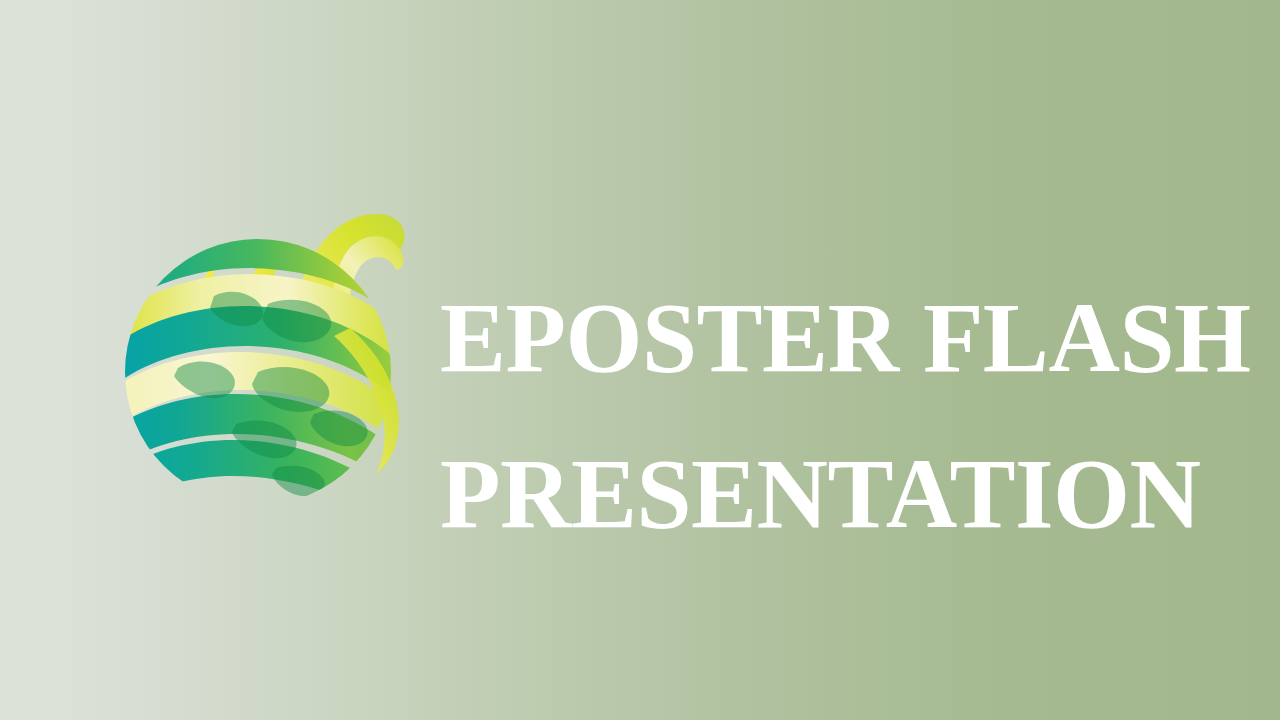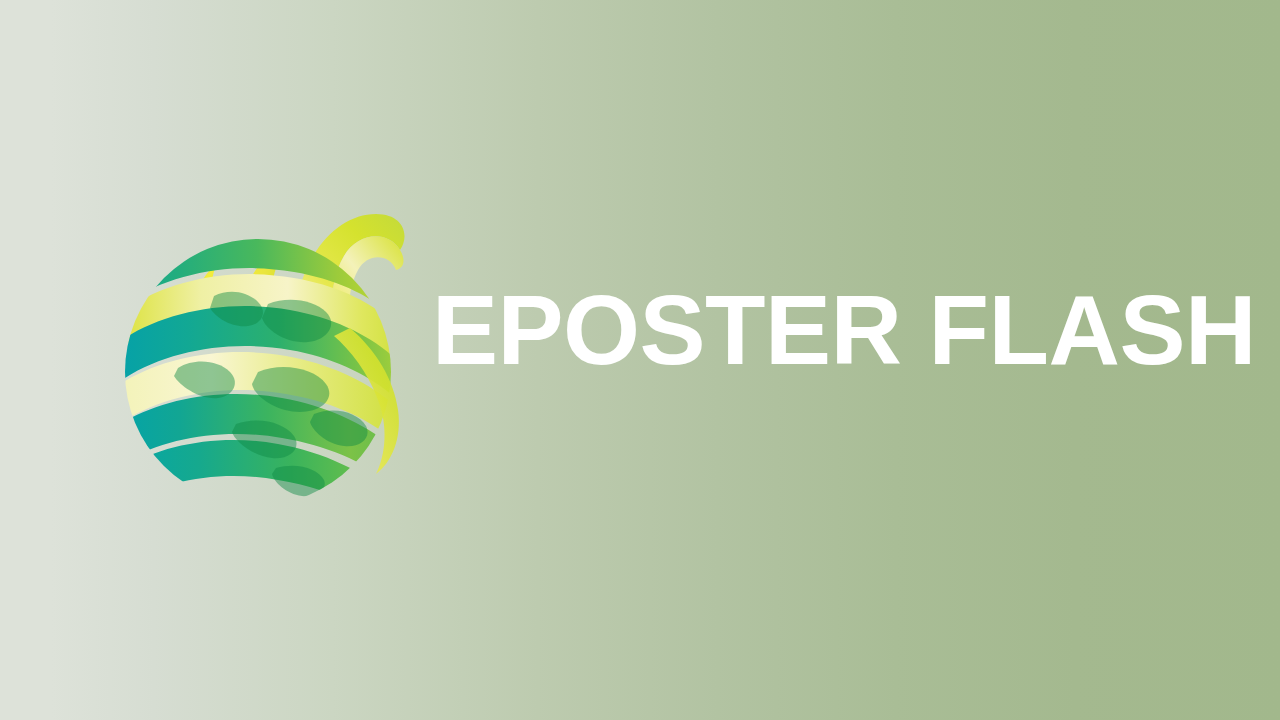--- a/index.html
+++ b/index.html
@@ -53,27 +53,27 @@
   #title-block {
     position: absolute;
     left: 424px;
     top: 252px;
     width: 800px;
   }
 
   .title-line {
     display: block;
     color: #ffffff;
-    font-family: Liberation Sans, sans-serif;
+    font-family: Liberation Serif, serif;
     font-weight: bold;
     font-size: 99px;
     line-height: 140px;
     letter-spacing: -0.5px;
     white-space: nowrap;
-    margin: 8px;
+    margin: 16px;
   }
 </style>
 </head>
 <body>
 
 <div id="slide">
 
   <div id="logo-wrap">
     <svg viewBox="0 0 288 326" xmlns="http://www.w3.org/2000/svg" role="img">
       <defs>
@@ -191,15 +191,16 @@
 
       <g>
         <path d="M232 128 C258 150 276 180 280 210 C284 238 274 262 258 274
                  C268 254 270 226 260 200 C250 172 232 150 216 136 Z" fill="url(#gTail)" opacity="0.9"></path>
       </g>
     </svg>
   </div>
 
   <div id="title-block">
     <span class="title-line">EPOSTER FLASH</span>
+    <span class="title-line">PRESENTATION</span>
   </div>
 
 </div>
 
 </body></html>

